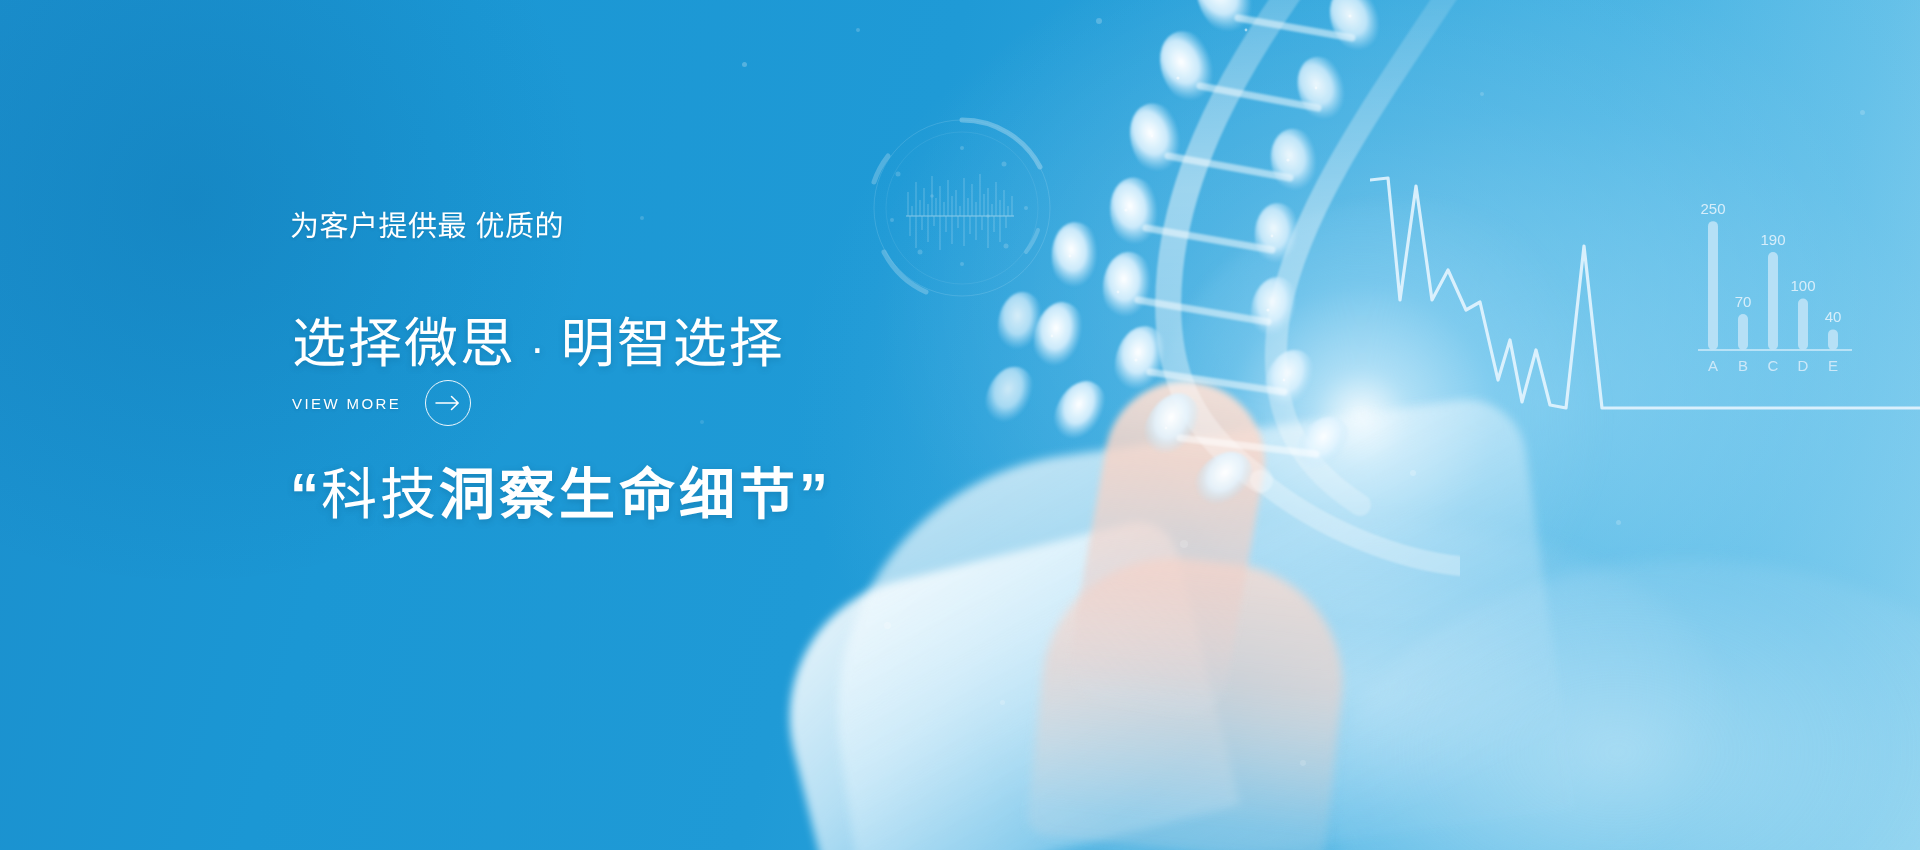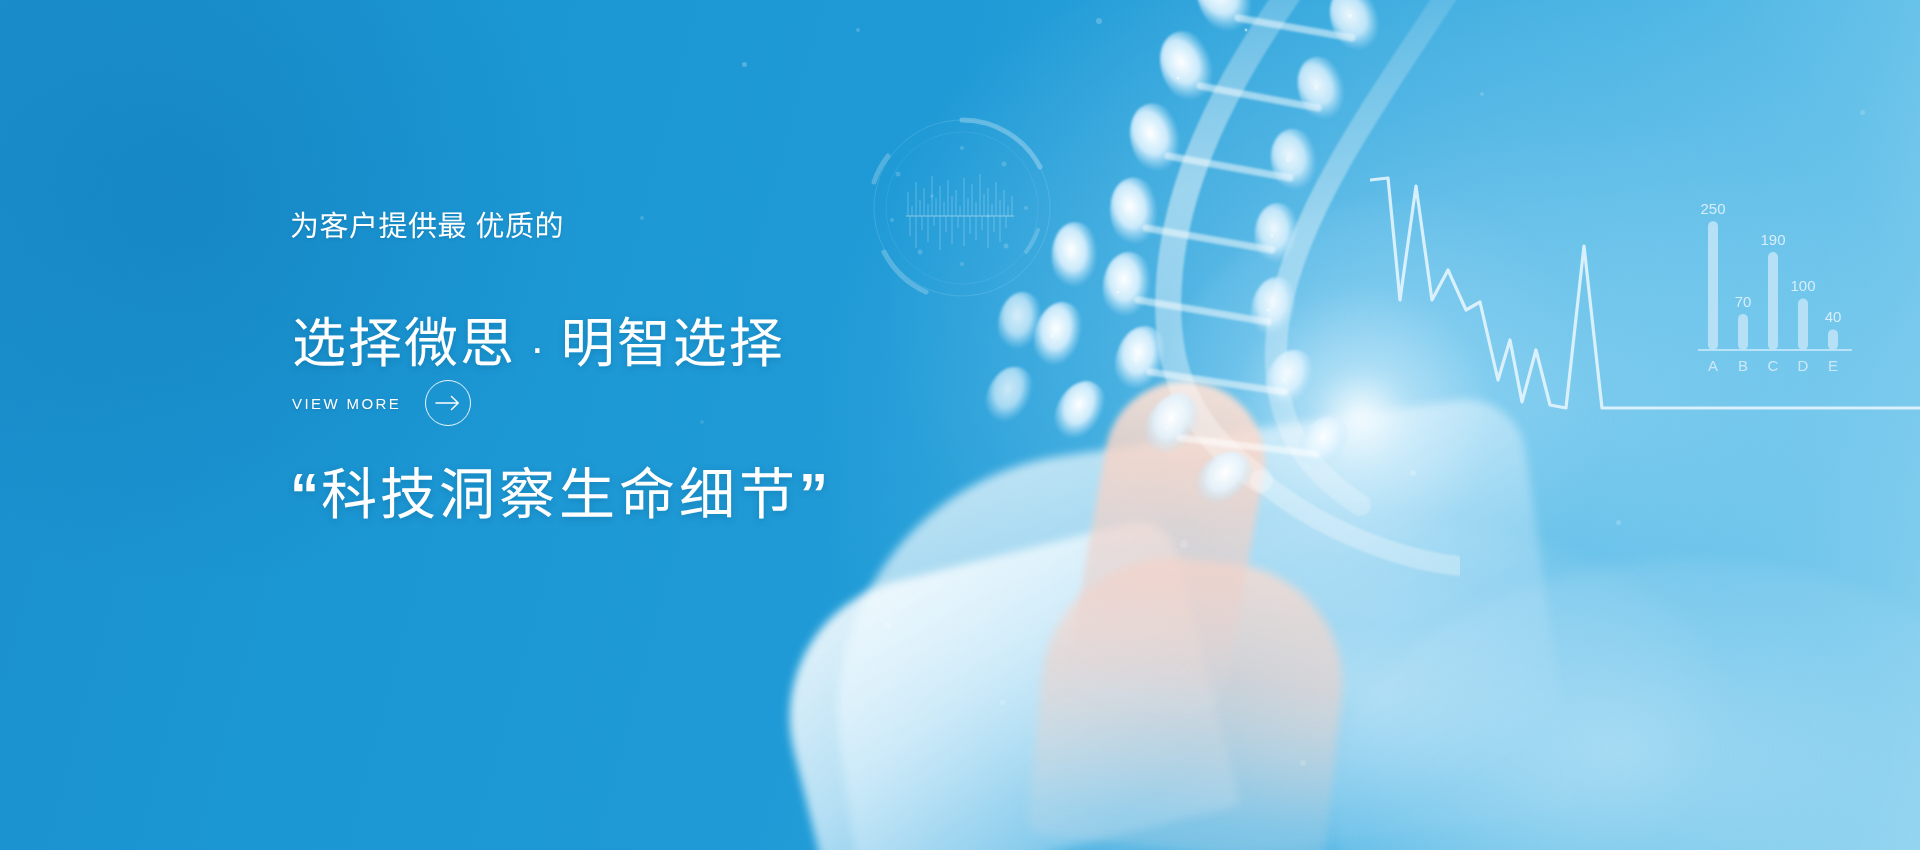--- a/index.html
+++ b/index.html
@@ -129,21 +129,21 @@
   .view-more-circle svg{display:block;}
 
   .quote{
     position:absolute;top:455px;left:0;
     color:#ffffff;font-size:56px;line-height:78px;
     letter-spacing:2px;white-space:nowrap;font-weight:400;
     text-shadow:0 2px 7px rgba(8,78,120,.3);
   }
   .quote .mark{font-weight:700;font-size:58px;}
   .quote .strong{font-weight:400;letter-spacing:3px;}
-  .quote .light{font-weight:400;letter-spacing:4px;}
+  .quote .light{font-weight:700;letter-spacing:4px;}
 </style>
 </head>
 <body>
 
 <div class="banner">
 
   <div class="glow glow-left"></div>
   <div class="glow glow-core"></div>
   <div class="glow glow-lower"></div>
   <div class="glow glow-bottomright"></div>

